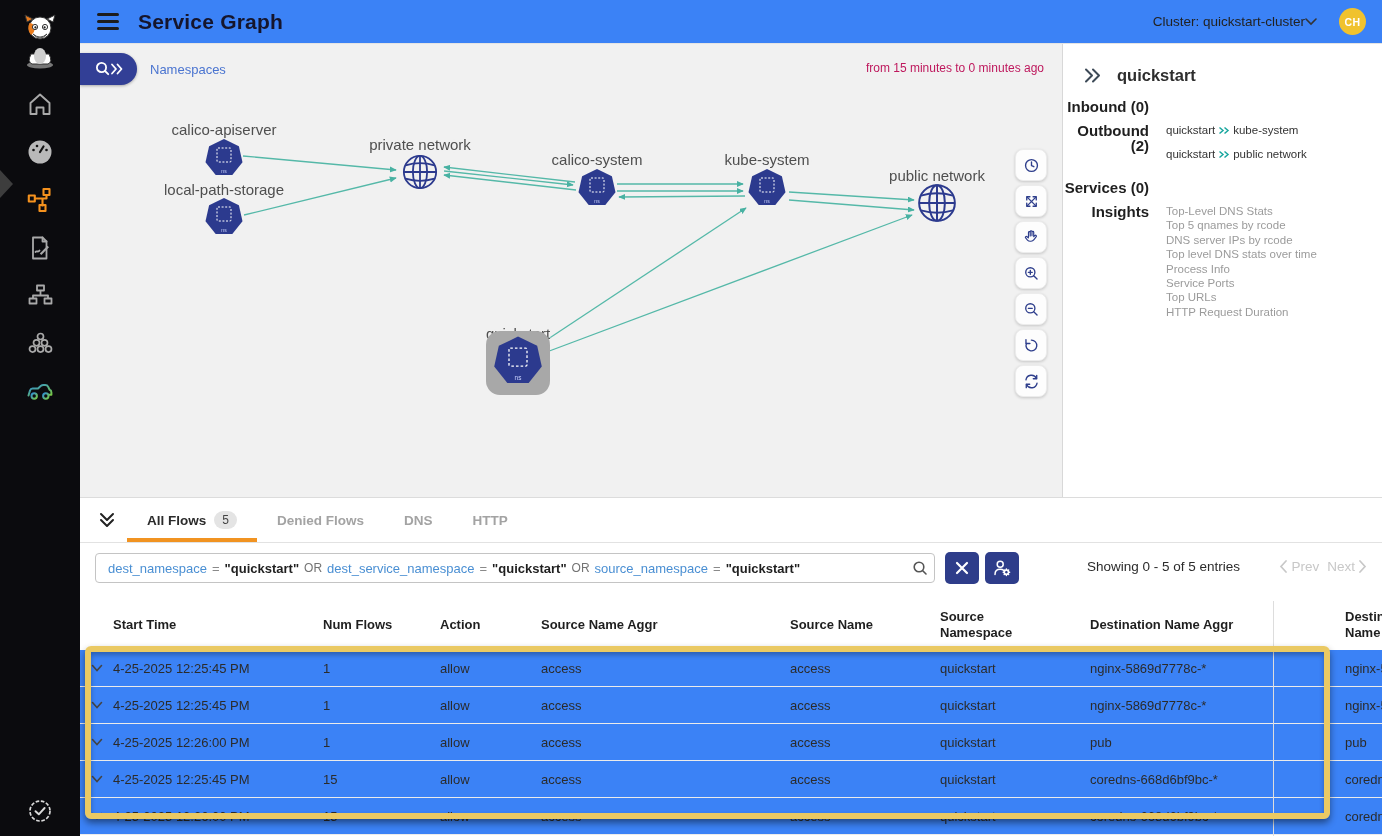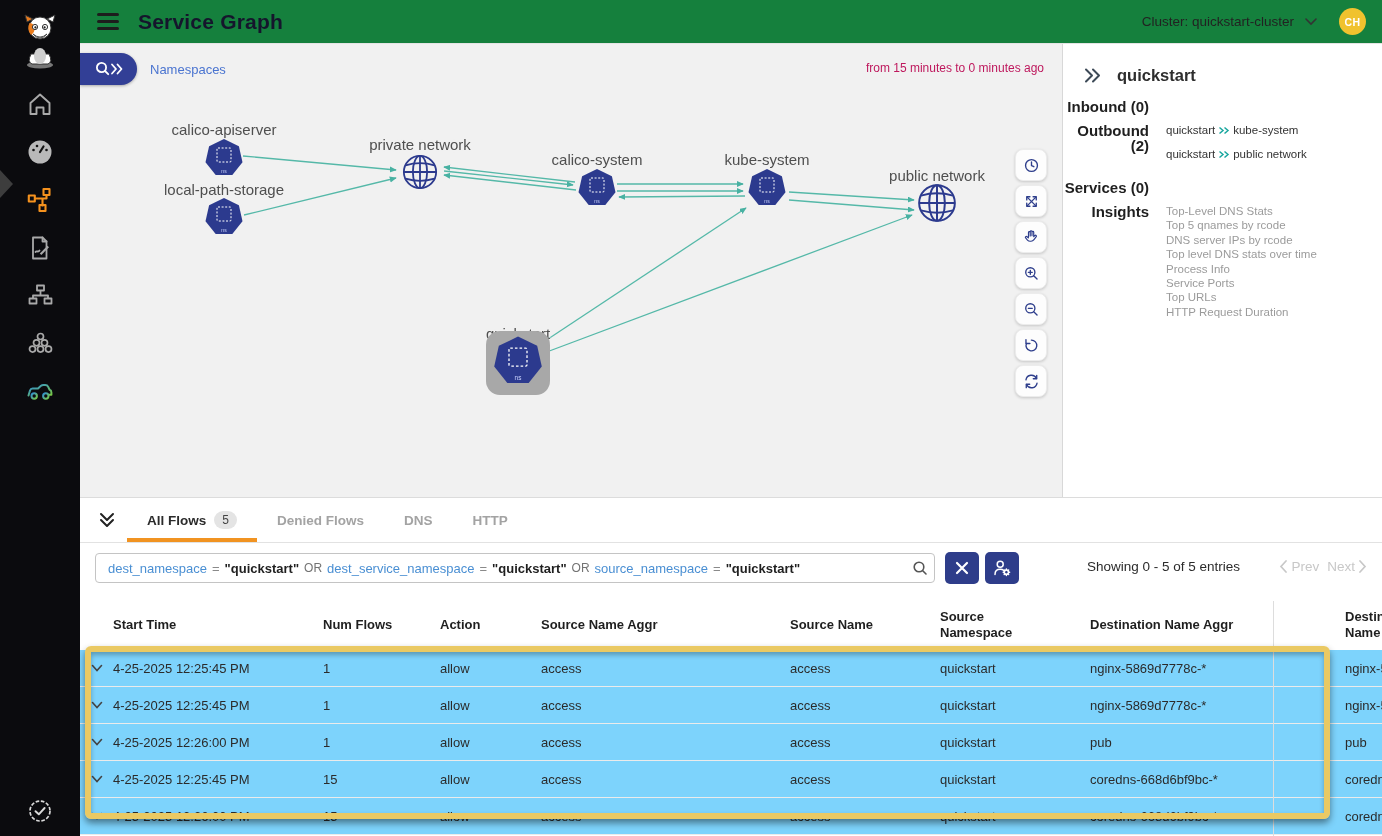--- a/index.html
+++ b/index.html
@@ -7,26 +7,26 @@
   body { font-family:"Liberation Sans","DejaVu Sans",sans-serif; background:#fff; position:relative; }
   .app { position:absolute; inset:0; }
 
   
   .sidebar { position:absolute; left:0; top:0; width:80px; height:836px; background:#0b0b0e; z-index:30; }
   .side-ic { position:absolute; left:50%; transform:translateX(-50%); }
   .notch { position:absolute; left:0; top:170px; width:0; height:0;
            border-top:14px solid transparent; border-bottom:14px solid transparent; border-left:13px solid #4a4a4a; opacity:.8;}
 
   
-  .topbar { position:absolute; left:80px; top:0; right:0; height:44px; background:#15803d; border-bottom:1px solid #e4e4e4; display:flex; align-items:center; z-index:20;}
+  .topbar { position:absolute; left:80px; top:0; right:0; height:44px; background:#3b82f6; border-bottom:1px solid #e4e4e4; display:flex; align-items:center; z-index:20;}
   .burger { margin-left:17px; width:22px; cursor:pointer; }
   .burger div { height:2.6px; background:#1d1d1d; border-radius:2px; margin:4.2px 0; }
   .apptitle { margin-left:19px; font-size:21px; font-weight:800; color:#15152c; letter-spacing:.2px; }
   .top-right { margin-left:auto; display:flex; align-items:center; margin-right:16px; }
-  .cluster { display:flex; align-items:center; gap:11px; font-size:13.5px; color:#222; cursor:pointer; }
+  .cluster { display:flex; align-items:center; font-size:13.5px; color:#222; cursor:pointer; }
   .avatar { width:27px; height:27px; border-radius:50%; background:#f0c22e; color:#fff; font-size:10.5px; font-weight:700;
             display:flex; align-items:center; justify-content:center; margin-left:22px; letter-spacing:.5px; cursor:pointer;}
 
   
   .main { position:absolute; left:80px; top:44px; right:0; height:453px; }
   .graph { position:absolute; left:0; top:0; width:982px; height:453px; background:#f1f1f1; overflow:hidden; }
   .edges { position:absolute; inset:0; }
   .gnode { position:absolute; transform:translate(-50%,-50%); cursor:pointer; }
   .glabel { position:absolute; transform:translate(-50%,-50%); font-size:15px; color:#4f4f4f; white-space:nowrap;
             text-shadow:0 1px 2px #f1f1f1,0 0 5px #f1f1f1,0 0 2px #f1f1f1; }
@@ -71,21 +71,21 @@
   .sqbtn { position:absolute; top:9px; width:34px; height:32px; background:#2e3d8a; border:none; border-radius:5px;
            display:flex; align-items:center; justify-content:center; cursor:pointer; }
   .showing { position:absolute; left:1007px; top:16px; font-size:13.5px; color:#2b2b2b; }
   .pager { position:absolute; right:15px; top:16px; display:flex; gap:8px; font-size:13.5px; font-weight:500; color:#c8c8c8; }
   .pager span { cursor:pointer; display:flex; align-items:center; gap:4px;}
 
   .tgrid { display:grid; grid-template-columns:22px 210px 117px 101px 249px 150px 150px 255px 1fr; padding-left:11px; align-items:center; }
   .thead { position:absolute; left:0; top:103px; right:0; height:48px; font-size:13px; font-weight:700; color:#1f1f1f; }
   .thead .cell { padding-right:36px; line-height:16px; cursor:pointer; }
   .rows { position:absolute; left:0; top:152px; right:0; }
-  .frow { height:37px; border-bottom:1px solid #ebebeb; font-size:13px; color:#2b2b2b; background:#7dd3fc; cursor:pointer;}
+  .frow { height:37px; border-bottom:1px solid #ebebeb; font-size:13px; color:#2b2b2b; background:#3b82f6; cursor:pointer;}
   .frow .cell { white-space:nowrap; overflow:visible; }
   .exp { display:flex; align-items:center; }
   .colsep { position:absolute; left:1193px; top:103px; bottom:0; width:1px; background:#ddd; }
   .hl { position:absolute; left:5px; top:148px; width:1245px; height:173px; border:6px solid #eac963; border-radius:6px;
         box-shadow:0 4px 7px rgba(0,0,0,.45), inset 0 3px 5px rgba(0,0,0,.28); pointer-events:none; z-index:5;}
 </style>
 </head>
 <body>
 
 <div class="app">

